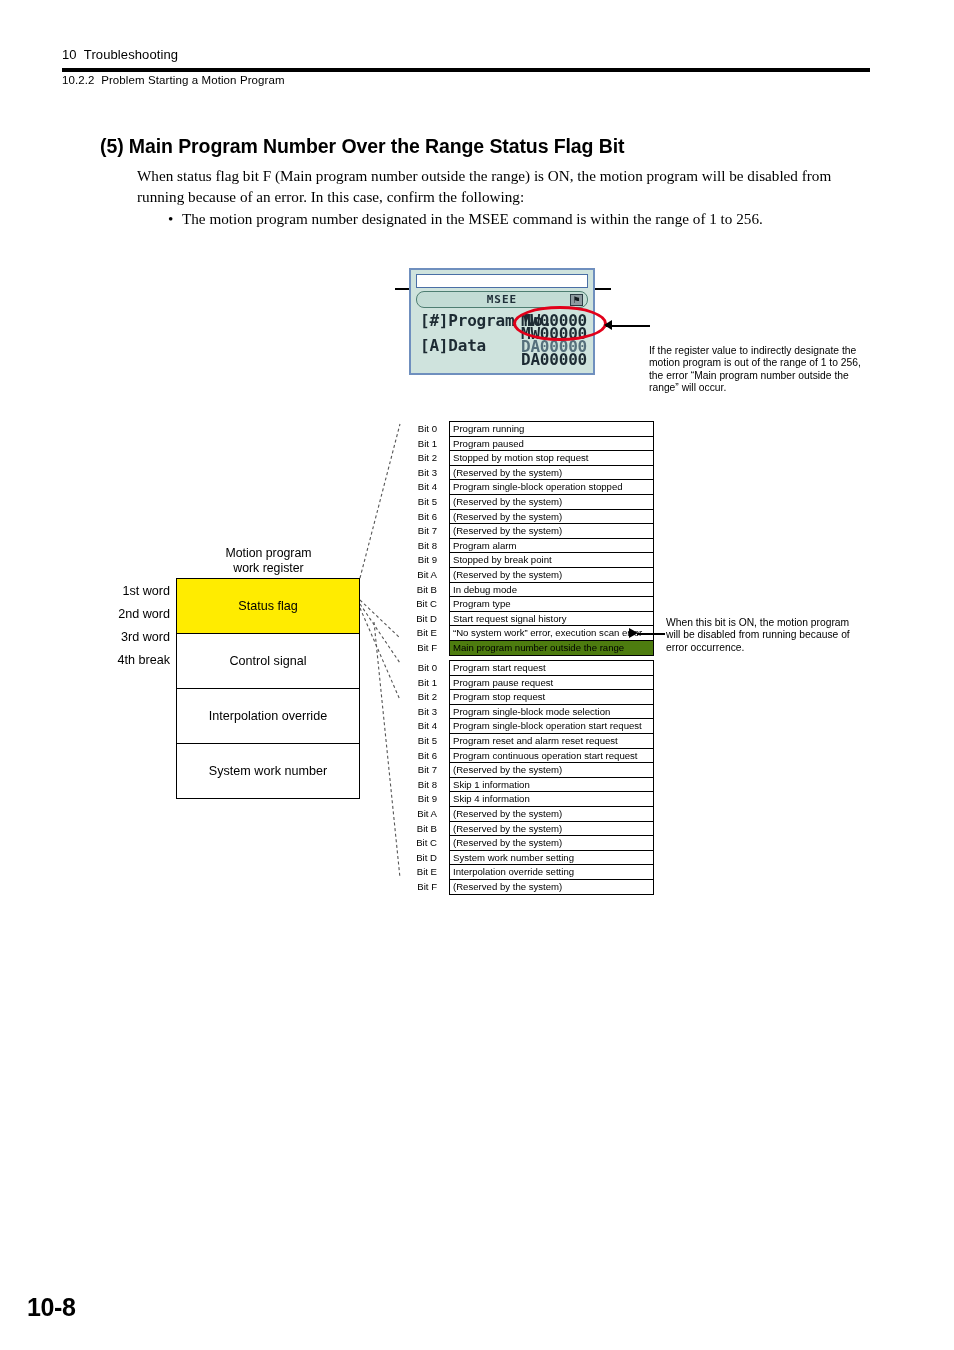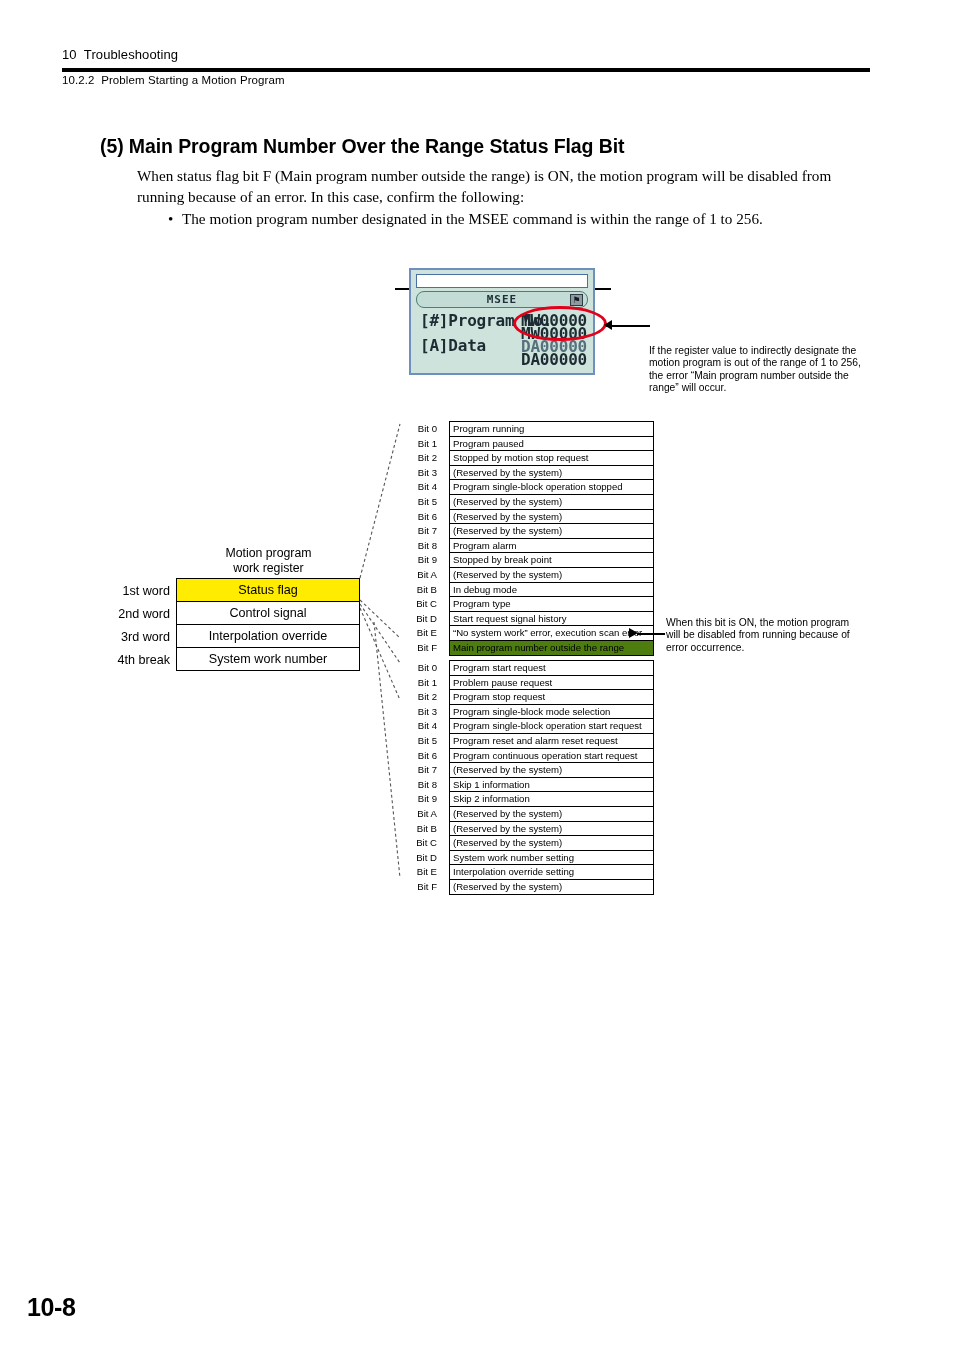--- a/index.html
+++ b/index.html
@@ -242,21 +242,21 @@
     left: 176px;
     top: 578px;
     width: 184px;
     border-collapse: collapse;
   }
   #word-register-table td {
     border: 1.4px solid #000000;
     height: 22px;
     text-align: center;
     font-size: 12.6px;
-    padding: 0;
+    padding: 16px;
   }
   #word-register-table tr.is-highlighted td {
     background: #ffec00;
   }
   .word-label {
     position: absolute;
     left: 112px;
     width: 58px;
     text-align: right;
     font-size: 12.6px;
@@ -463,21 +463,21 @@
 </table>
 
 <table class="bit-table" id="control-signal-table">
   <tbody>
       <tr>
         <td class="bit-index">Bit 0</td>
         <td class="bit-desc">Program start request</td>
       </tr>
       <tr>
         <td class="bit-index">Bit 1</td>
-        <td class="bit-desc">Problem pause request</td>
+        <td class="bit-desc">Program pause request</td>
       </tr>
       <tr>
         <td class="bit-index">Bit 2</td>
         <td class="bit-desc">Program stop request</td>
       </tr>
       <tr>
         <td class="bit-index">Bit 3</td>
         <td class="bit-desc">Program single-block mode selection</td>
       </tr>
       <tr>
@@ -495,21 +495,21 @@
       <tr>
         <td class="bit-index">Bit 7</td>
         <td class="bit-desc">(Reserved by the system)</td>
       </tr>
       <tr>
         <td class="bit-index">Bit 8</td>
         <td class="bit-desc">Skip 1 information</td>
       </tr>
       <tr>
         <td class="bit-index">Bit 9</td>
-        <td class="bit-desc">Skip 2 information</td>
+        <td class="bit-desc">Skip 4 information</td>
       </tr>
       <tr>
         <td class="bit-index">Bit A</td>
         <td class="bit-desc">(Reserved by the system)</td>
       </tr>
       <tr>
         <td class="bit-index">Bit B</td>
         <td class="bit-desc">(Reserved by the system)</td>
       </tr>
       <tr>

